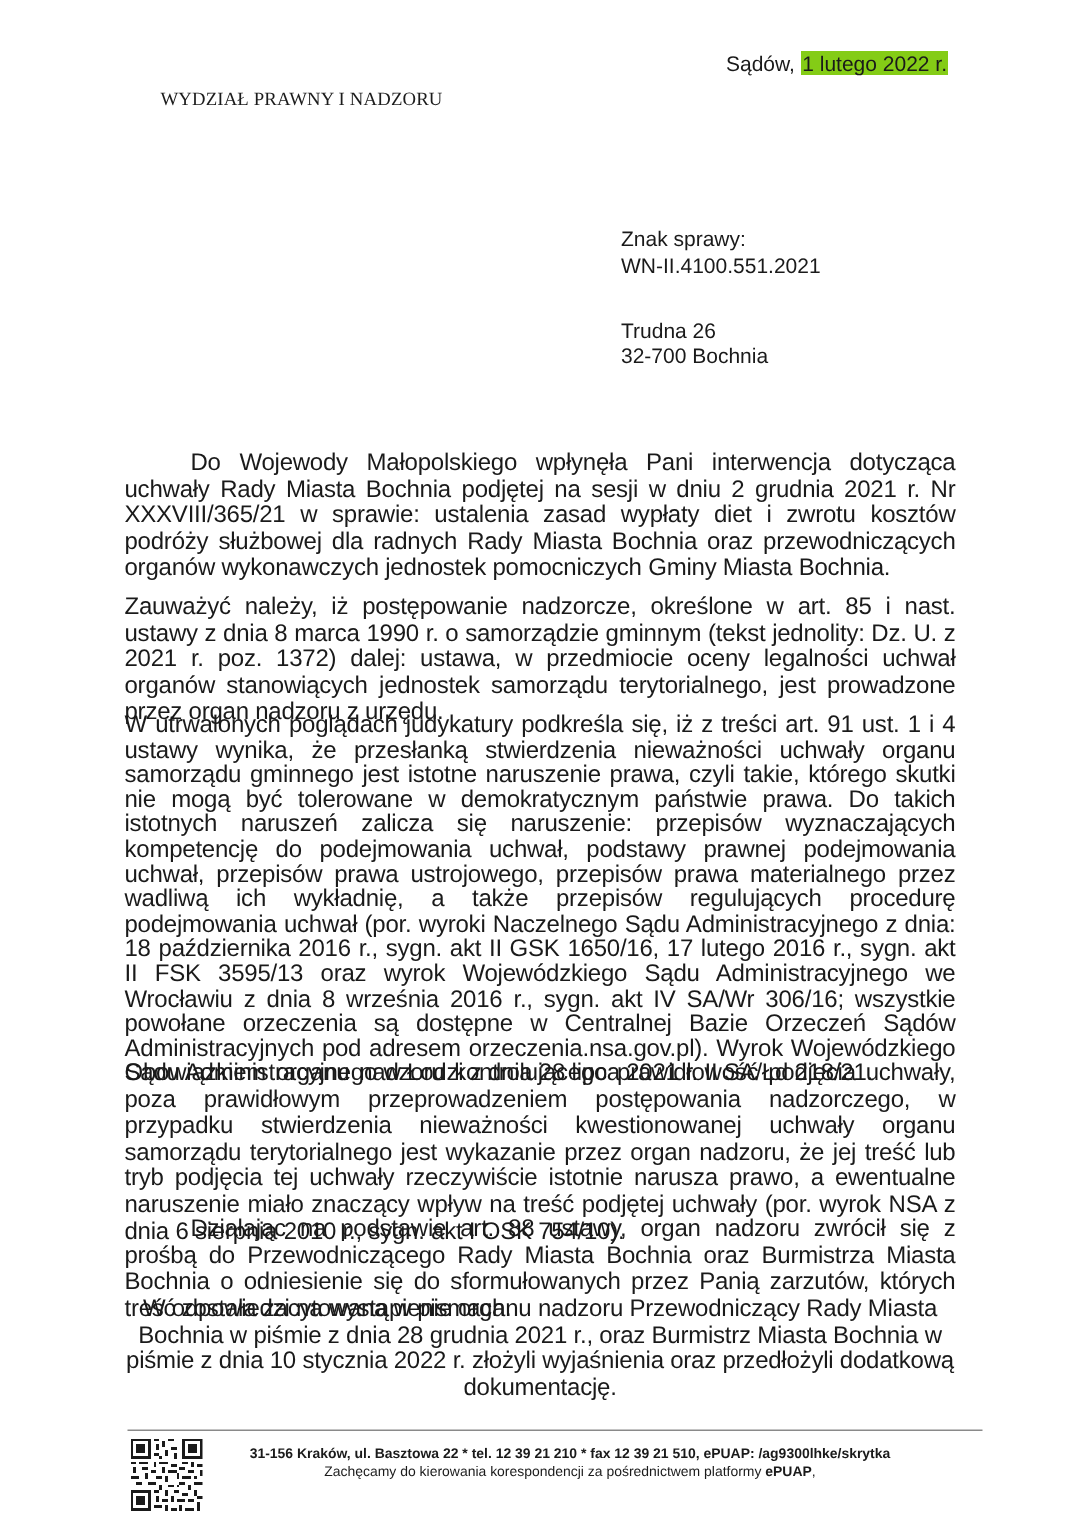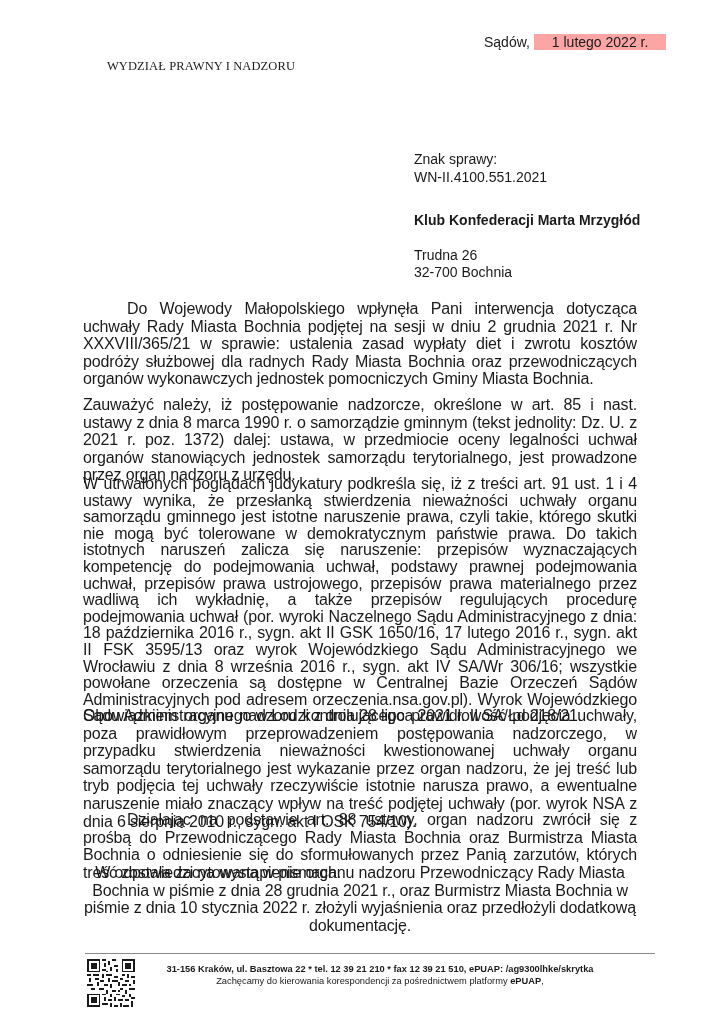--- a/index.html
+++ b/index.html
@@ -19,22 +19,22 @@
 
     
     .date-line {
       left: 484px;
       top: 33px;
       font-size: 14px;
       line-height: 18px;
       white-space: nowrap;
     }
     .date-highlight {
-      background: #fca5a5;
-      padding: 0 18px;
+      background: #84cc16;
+      padding: 0 1px;
     }
 
     
     .logo-block {
       left: 96px;
       top: 53px;
       width: 210px;
       text-align: center;
       font-family: "Liberation Serif", "DejaVu Serif", serif;
       color: #1c1c1c;
@@ -136,21 +136,20 @@
 <div class="abs logo-block">
   <div class="logo-sub2">WYDZIAŁ PRAWNY I NADZORU</div>
 </div>
 
 <div class="abs ref-block">
   <div>Znak sprawy:</div>
   <div>WN-II.4100.551.2021</div>
 </div>
 
 <div class="abs recipient-block">
-  <div class="recipient-name">Klub Konfederacji Marta Mrzygłód</div>
   <div>Trudna 26</div>
   <div>32-700 Bochnia</div>
 </div>
 
 <div class="abs para indent" style="top:300px;">Do Wojewody Małopolskiego wpłynęła Pani interwencja dotycząca uchwały Rady Miasta Bochnia podjętej na sesji w dniu 2 grudnia 2021 r. Nr XXXVIII/365/21 w sprawie: ustalenia zasad wypłaty diet i zwrotu kosztów podróży służbowej dla radnych Rady Miasta Bochnia oraz przewodniczących organów wykonawczych jednostek pomocniczych Gminy Miasta Bochnia.</div>
 <div class="abs para" style="top:396px;">Zauważyć należy, iż postępowanie nadzorcze, określone w art. 85 i nast. ustawy z dnia 8 marca 1990 r. o samorządzie gminnym (tekst jednolity: Dz. U. z 2021 r. poz. 1372) dalej: ustawa, w przedmiocie oceny legalności uchwał organów stanowiących jednostek samorządu terytorialnego, jest prowadzone przez organ nadzoru z urzędu.</div>
 <div class="abs para" style="top:476px; line-height:16.6px;">W utrwalonych poglądach judykatury podkreśla się, iż z treści art. 91 ust. 1 i 4 ustawy wynika, że przesłanką stwierdzenia nieważności uchwały organu samorządu gminnego jest istotne naruszenie prawa, czyli takie, którego skutki nie mogą być tolerowane w demokratycznym państwie prawa. Do takich istotnych naruszeń zalicza się naruszenie: przepisów wyznaczających kompetencję do podejmowania uchwał, podstawy prawnej podejmowania uchwał, przepisów prawa ustrojowego, przepisów prawa materialnego przez wadliwą ich wykładnię, a także przepisów regulujących procedurę podejmowania uchwał (por. wyroki Naczelnego Sądu Administracyjnego z dnia: 18 października 2016 r., sygn. akt II GSK 1650/16, 17 lutego 2016 r., sygn. akt II FSK 3595/13 oraz wyrok Wojewódzkiego Sądu Administracyjnego we Wrocławiu z dnia 8 września 2016 r., sygn. akt IV SA/Wr 306/16; wszystkie powołane orzeczenia są dostępne w Centralnej Bazie Orzeczeń Sądów Administracyjnych pod adresem orzeczenia.nsa.gov.pl). Wyrok Wojewódzkiego Sądu Administracyjnego w Łodzi z dnia 28 lipca 2021 r. II SA/Łd 218/21.</div>
 <div class="abs para" style="top:707px;">Obowiązkiem organu nadzoru kontrolującego prawidłowość podjęcia uchwały, poza prawidłowym przeprowadzeniem postępowania nadzorczego, w przypadku stwierdzenia nieważności kwestionowanej uchwały organu samorządu terytorialnego jest wykazanie przez organ nadzoru, że jej treść lub tryb podjęcia tej uchwały rzeczywiście istotnie narusza prawo, a ewentualne naruszenie miało znaczący wpływ na treść podjętej uchwały (por. wyrok NSA z dnia 6 sierpnia 2010 r., sygn. akt I OSK 754/10).</div>
 <div class="abs para indent" style="top:811px;">Działając na podstawie art. 88 ustawy, organ nadzoru zwrócił się z prośbą do Przewodniczącego Rady Miasta Bochnia oraz Burmistrza Miasta Bochnia o odniesienie się do sformułowanych przez Panią zarzutów, których treść została zacytowana w pismach.</div>
 <div class="abs para ragged" style="top:864px;">W odpowiedzi na wystąpienie organu nadzoru Przewodniczący Rady Miasta Bochnia w piśmie z dnia 28 grudnia 2021 r., oraz Burmistrz Miasta Bochnia w piśmie z dnia 10 stycznia 2022 r. złożyli wyjaśnienia oraz przedłożyli dodatkową dokumentację.</div>

